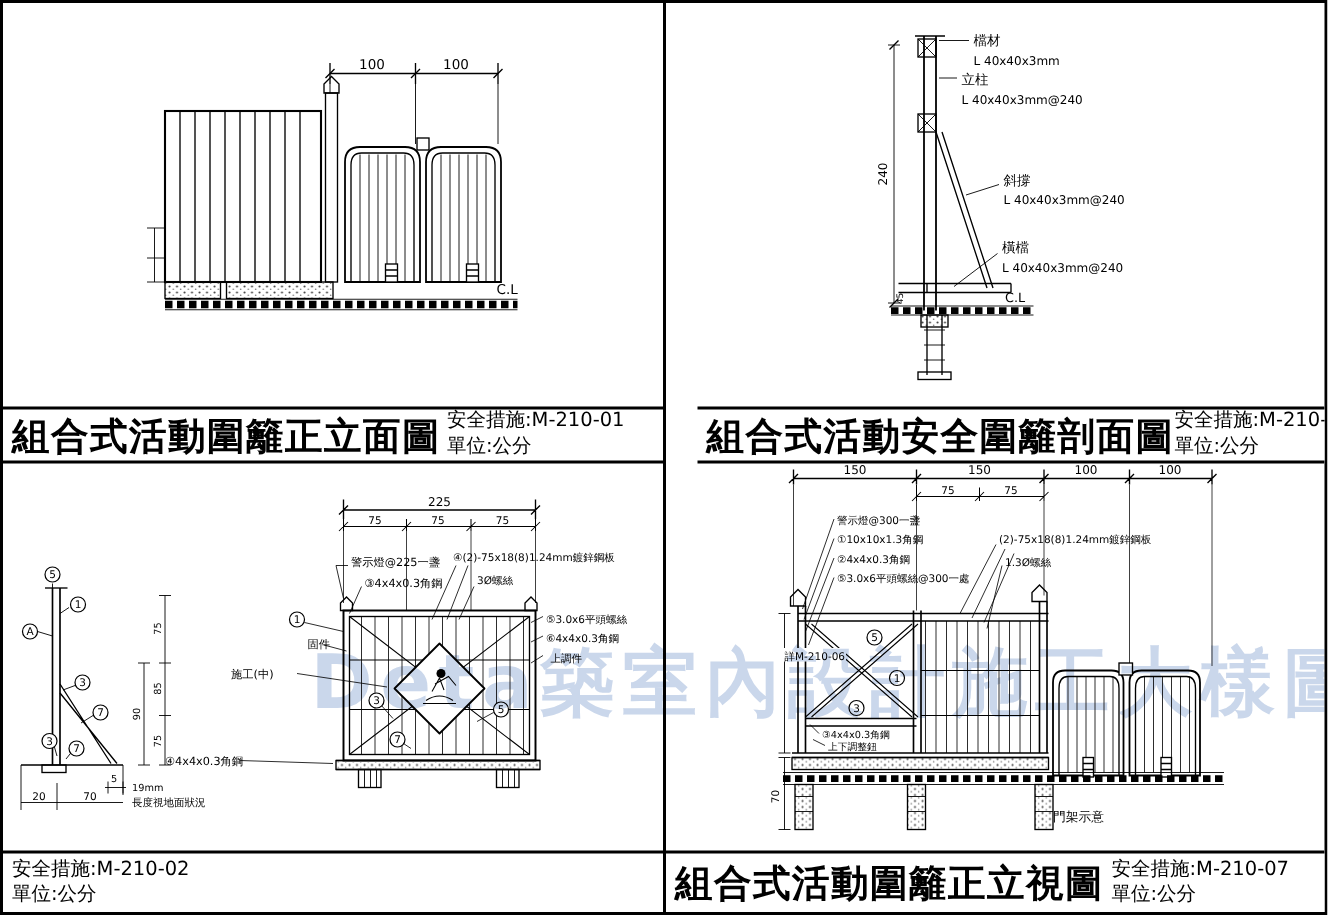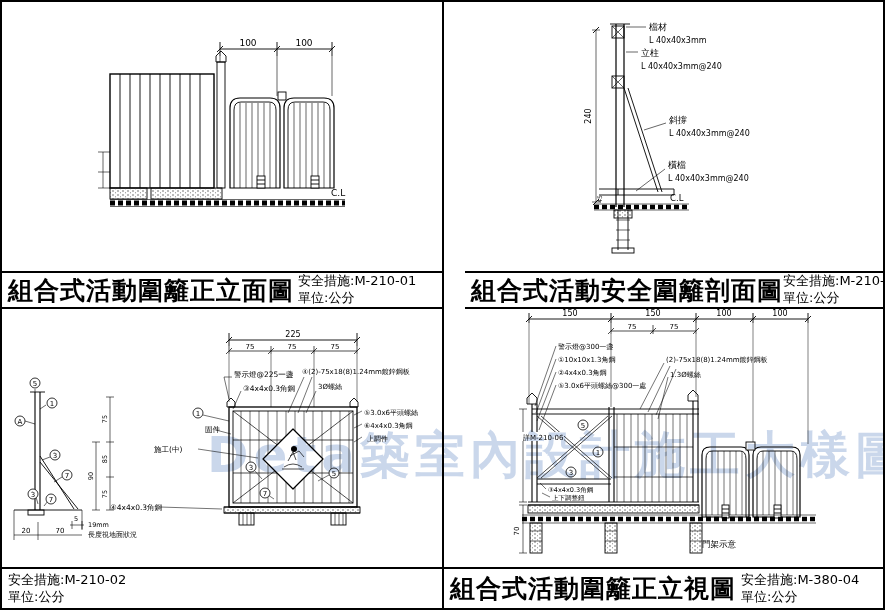--- a/index.html
+++ b/index.html
@@ -281,19 +281,19 @@
   </div>
   <div class="titlebar tb-bl">
     <div class="ref-block">
       <div>安全措施:M-210-02</div>
       <div>單位:公分</div>
     </div>
   </div>
   <div class="titlebar tb-br">
     <div class="big-title">組合式活動圍籬正立視圖</div>
     <div class="ref-block">
-      <div>安全措施:M-380-04</div>
+      <div>安全措施:M-210-07</div>
       <div>單位:公分</div>
     </div>
   </div>
 
   <div class="watermark">Deta築室內設計施工大樣圖庫</div>
 </div>
 
 </body></html>

